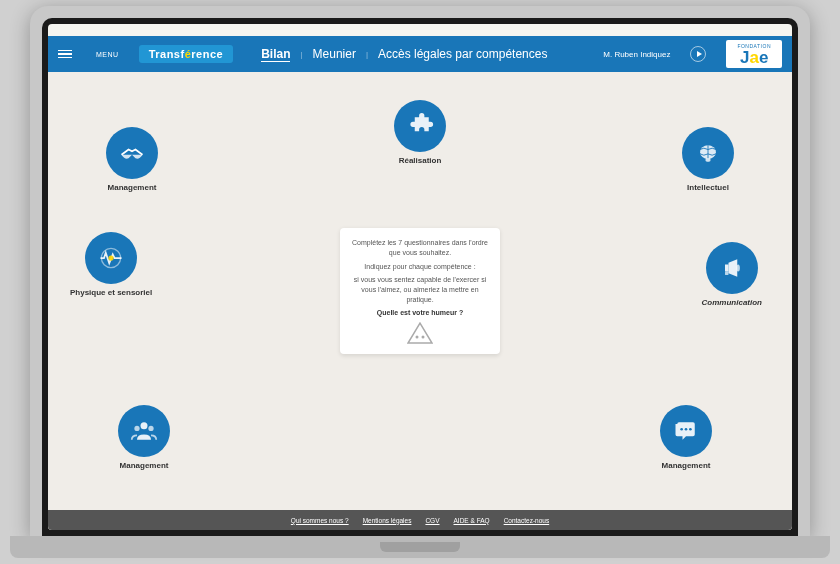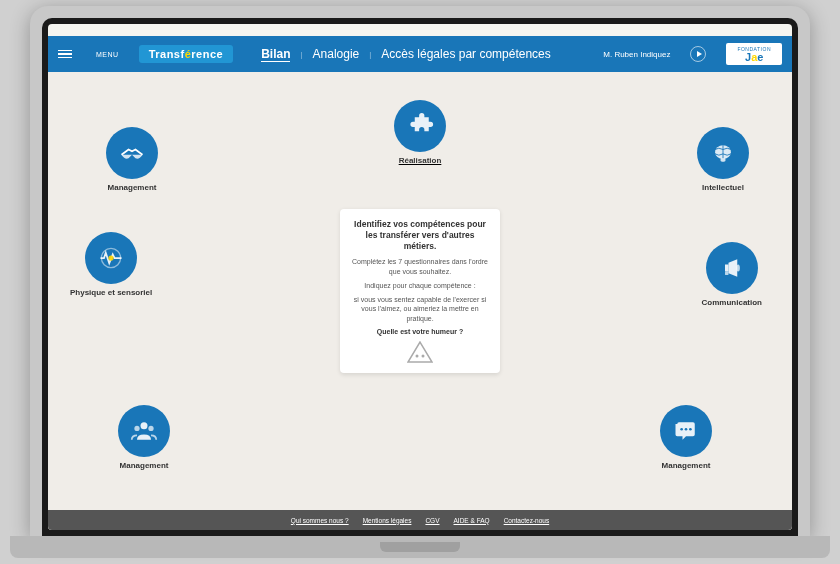--- a/index.html
+++ b/index.html
@@ -281,25 +281,25 @@
       border-radius: 0 0 6px 6px;
     }
 
     
     .icon-svg {
       width: 28px;
       height: 28px;
     }
 
     
-    .item-realisation { top: 28px; left: 50%; transform: translateX(-50%); text-decoration: underline; }
-    
-    .item-intellectuel { top: 55px; right: 43px; }
-    
-    .item-communication { top: 170px; right: 30px; }
+    .item-realisation { top: 28px; left: 50%; transform: translateX(-50%); }
+    
+    .item-intellectuel { top: 55px; right: 58px; }
+    
+    .item-communication { top: 170px; right: 30px; font-style: italic; }
     
     .item-expression { bottom: 40px; right: 80px; }
     
     .item-management { bottom: 40px; left: 70px; }
     
     .item-physique { top: 160px; left: 22px; }
     
     .item-relationnel { top: 55px; left: 58px; }
   </style>
 </head>
@@ -320,44 +320,43 @@
 
           <div class="brand-box">
             <span class="brand-name">
               Transf<span class="brand-accent">é</span>rence
             </span>
           </div>
 
           <div class="nav-links">
             <a class="nav-link active">Bilan</a>
             <span class="nav-separator">|</span>
-            <a class="nav-link">Analogie</a>
+            <a class="nav-link">Meunier</a>
             <span class="nav-separator">|</span>
             <a class="nav-link">Accès légales par compétences</a>
           </div>
 
           <span class="nav-user">M. Ruben Indiquez</span>
 
           <div class="nav-play"></div>
 
           <div class="logo-jae">
             <div style="background:white; padding: 2px 5px; border-radius:2px; display:flex; flex-direction:column; align-items:center;">
               <span class="logo-fondation">fondation</span>
-              <span style="font-size:11px; font-weight:bold; line-height:1;">
+              <span style="font-size:17px; font-weight:bold; line-height:1;">
                 <span class="logo-j">J</span><span class="logo-a" style="color:#ffd700;">a</span><span class="logo-e" style="color:#1976b8;">e</span>
               </span>
             </div>
           </div>
         </div>
 
         <div class="main-content">
           <div class="competence-area">
 
             <div class="center-card">
-              <p class="center-card-title">Identifiez vos compétences pour les transférer vers d'autres métiers.</p>
               <p class="center-card-text">Complétez les 7 questionnaires dans l'ordre que vous souhaitez.</p>
               <p class="center-card-text">Indiquez pour chaque compétence :</p>
               <p class="center-card-text">si vous vous sentez capable de l'exercer si vous l'aimez, ou aimeriez la mettre en pratique.</p>
               <p class="center-card-bold">Quelle est votre humeur ?</p>
               <div class="mood-icon">
                 <svg width="26" height="22" viewBox="0 0 26 22">
                   <polygon points="13,1 25,21 1,21" fill="none" stroke="#aaa" stroke-width="1.5"></polygon>
                   <circle cx="10" cy="15" r="1.5" fill="#aaa"></circle>
                   <circle cx="16" cy="15" r="1.5" fill="#aaa"></circle>
                 </svg>

